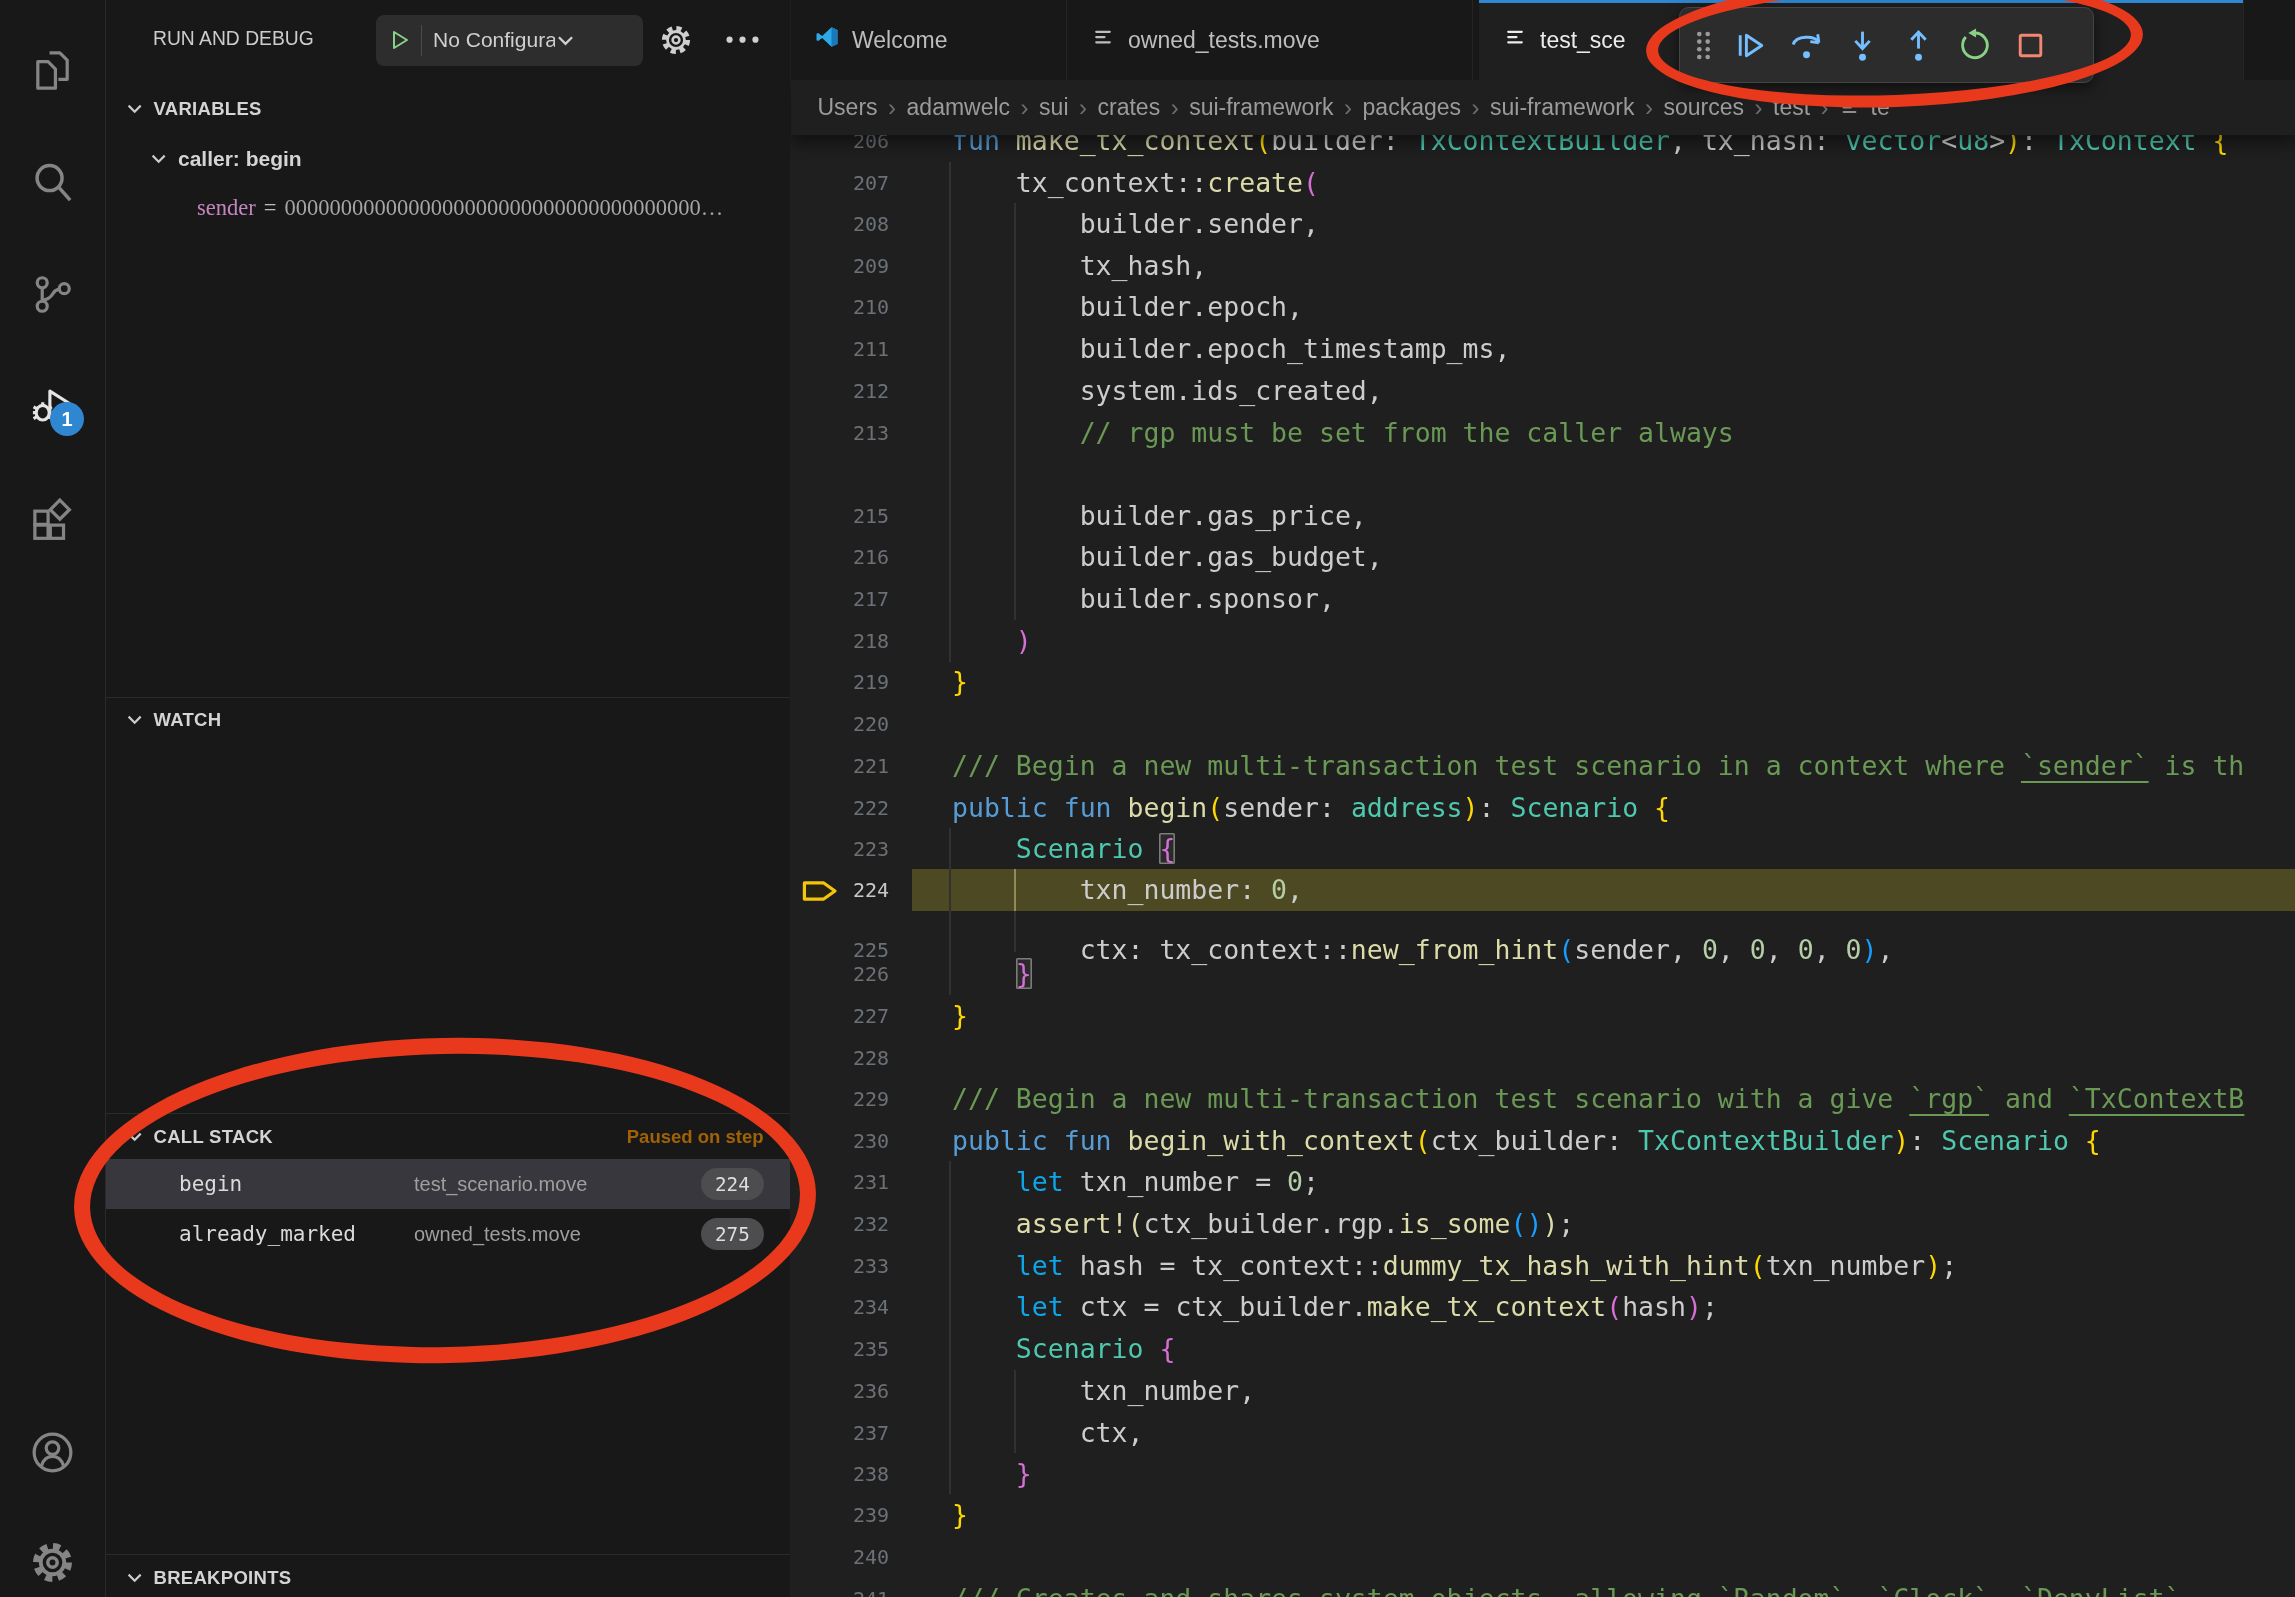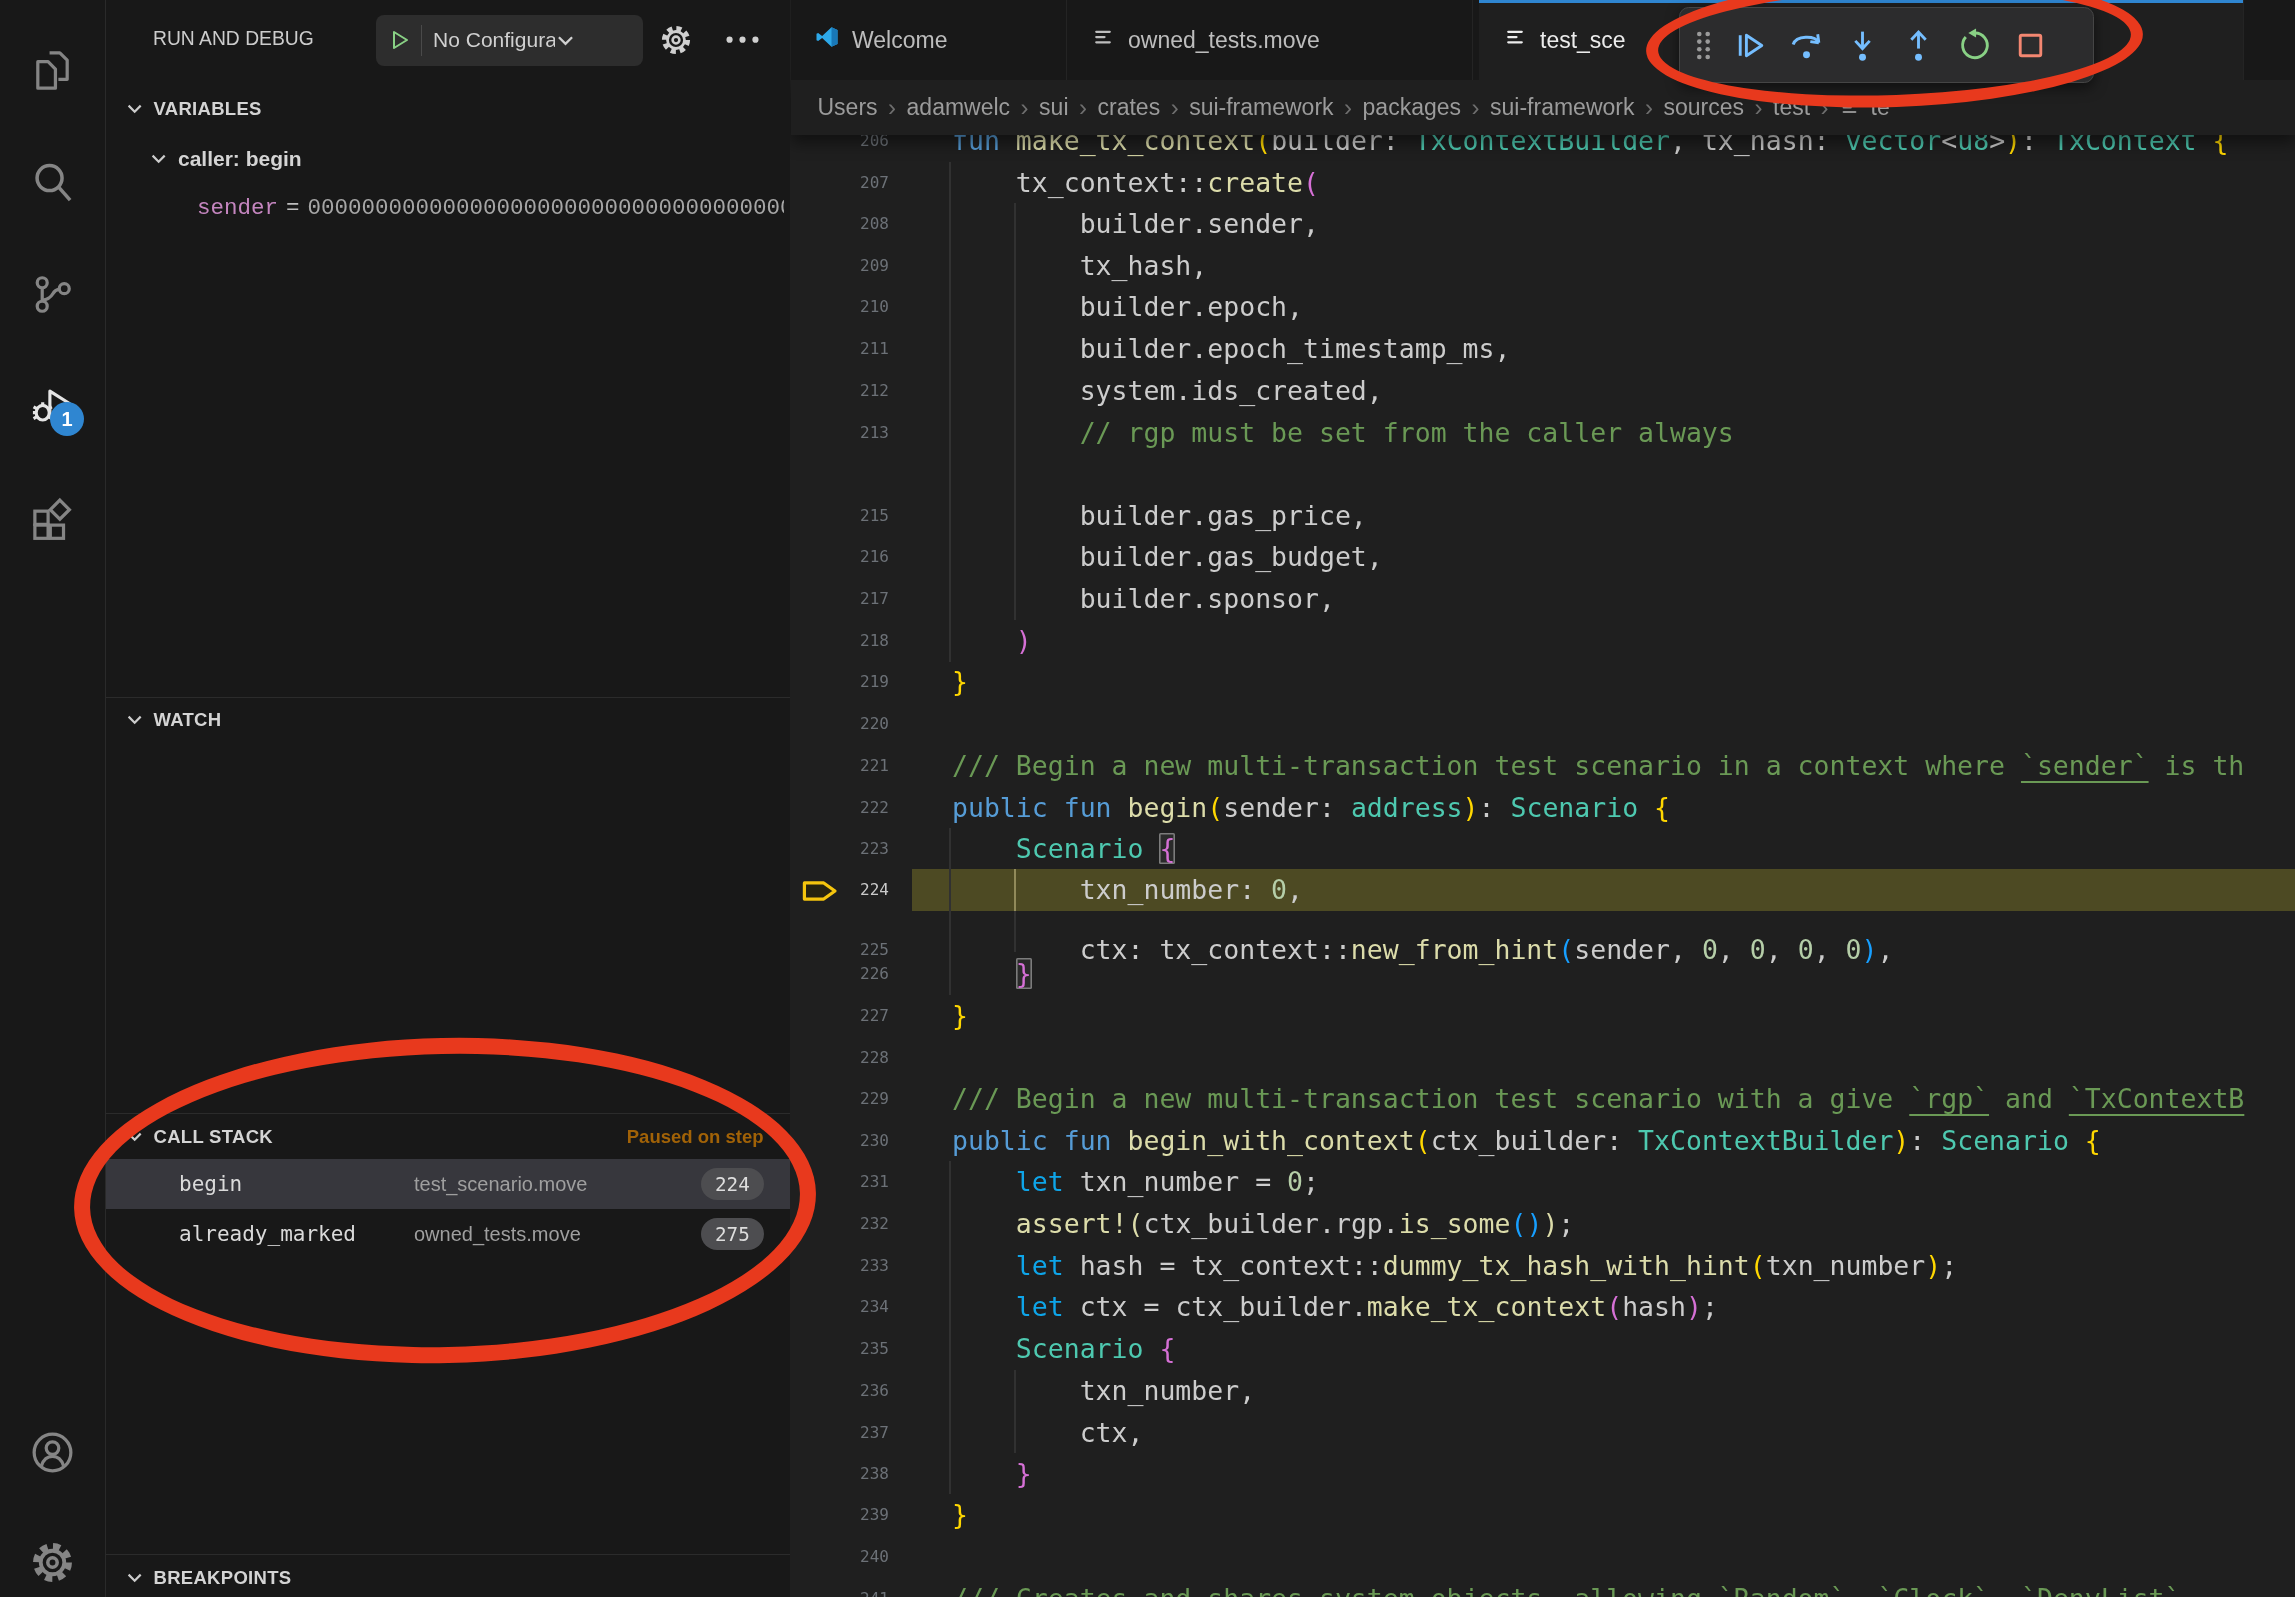--- a/index.html
+++ b/index.html
@@ -24,21 +24,21 @@
   .run-chevron{width:21px;height:21px;color:#d0d0d0;flex:none;}
   .sb-gear{position:absolute;left:553px;top:22.5px;width:34px;height:34px;color:#cfcfcf;}
   .sb-dots{position:absolute;left:618px;top:34px;width:37px;height:11.3px;color:#cfcfcf;}
   .sb-divider{position:absolute;left:0;width:100%;height:0.8px;background:#2b2b2b;}
   .section-header{position:absolute;left:0;right:0;height:43px;display:flex;align-items:center;}
   .chev{width:19.3px;height:19.3px;color:#cccccc;margin-left:18.5px;flex:none;}
   .chev.indent{margin-left:43px;}
   .sec-label{margin-left:9.7px;font-size:18.5px;font-weight:bold;color:#d4d4d4;letter-spacing:0.3px;}
   .tree-label{margin-left:9.7px;font-size:21px;font-weight:bold;color:#d4d4d4;}
   .sec-status{margin-left:auto;margin-right:26.5px;font-size:18.5px;font-weight:bold;color:#a16207;}
-  .var-row{position:absolute;left:91px;height:42px;display:flex;align-items:center;font-family:Liberation Mono, monospace;font-size:22.5px;white-space:nowrap;overflow:hidden;right:6px;}
+  .var-row{position:absolute;left:91px;height:42px;display:flex;align-items:center;font-family:Liberation Serif, serif;font-size:22.5px;white-space:nowrap;overflow:hidden;right:6px;}
   .vn{color:#c586c0;} .veq{color:#bdbdbd;padding:0 8px;} .vv{color:#a6a6a6;}
   .cs-rows{position:absolute;left:0;right:0;}
   .cs-row{height:50px;display:flex;align-items:center;padding-left:73px;}
   .cs-row.sel{background:#37373d;}
   .cs-fn{font-family:"DejaVu Sans Mono",monospace;font-size:21px;color:#dadada;min-width:235px;}
   .cs-file{font-size:20px;color:#9f9f9f;}
   .cs-badge{margin-left:auto;margin-right:26.5px;background:#4d4d50;border-radius:17.7px;padding:4.8px 13.7px;font-size:19.3px;color:#dddddd;font-family:"DejaVu Sans Mono",monospace;}
 
   
   .editor{position:absolute;left:791px;top:0;right:0;bottom:0;background:#1f1f1f;}
@@ -50,21 +50,21 @@
   .breadcrumb{position:absolute;top:80px;left:0;right:0;height:55px;background:#1f1f1f;display:flex;align-items:center;padding-left:26.5px;gap:10.5px;font-size:23px;color:#9b9b9b;z-index:3;box-shadow:0 8px 14.5px rgba(0,0,0,.45);white-space:nowrap;overflow:hidden;}
   .bc-sep{color:#6e6e6e;font-size:24px;}
   .bc-file-icon{width:21px;height:21px;color:#8f8f8f;flex:none;}
   .bc-file-icon svg{width:100%;height:100%;display:block;}
 
   .codearea{position:absolute;inset:0;z-index:2;overflow:hidden;}
   .cur-line{position:absolute;left:121px;right:0;height:42px;background:#4d4a23;z-index:0;}
   .guide{position:absolute;width:1.6px;background:#313131;z-index:1;}
   .guide.bright{background:#918a5a;}
   .code-row{position:absolute;left:0;right:0;height:42px;display:flex;z-index:2;}
-  .ln{width:98px;flex:none;text-align:right;font-family:"DejaVu Sans Mono",monospace;font-size:16px;line-height:42px;color:#6c7177;}
+  .ln{width:98px;flex:none;text-align:right;font-family:"DejaVu Sans Mono",monospace;font-size:20px;line-height:42px;color:#6c7177;}
   .code-row.cur .ln{color:#c9c9c9;}
   .gut{width:63px;flex:none;}
   .codeline{font-family:"DejaVu Sans Mono",monospace;font-size:26.5px;line-height:42px;white-space:pre;}
   .marker{position:absolute;left:10.5px;z-index:3;}
   .c-kw{color:#569cd6;} .c-lt{color:#0ea5e9;} .c-fn{color:#dcdcaa;} .c-ty{color:#4ec9b0;}
   .c-id{color:#cccccc;} .c-num{color:#b5cea8;} .c-cm{color:#6a9955;}
   .c-cmu{color:#6a9955;text-decoration:underline;text-underline-offset:6.4px;text-decoration-thickness:2.4px;}
   .c-py{color:#ffd700;} .c-pp{color:#d670d6;} .c-pb{color:#179fff;}
   .m{box-shadow:inset 0 0 0 1.6px #7c7c7c;background:#2a2a2a;border-radius:1.6px;}
 

